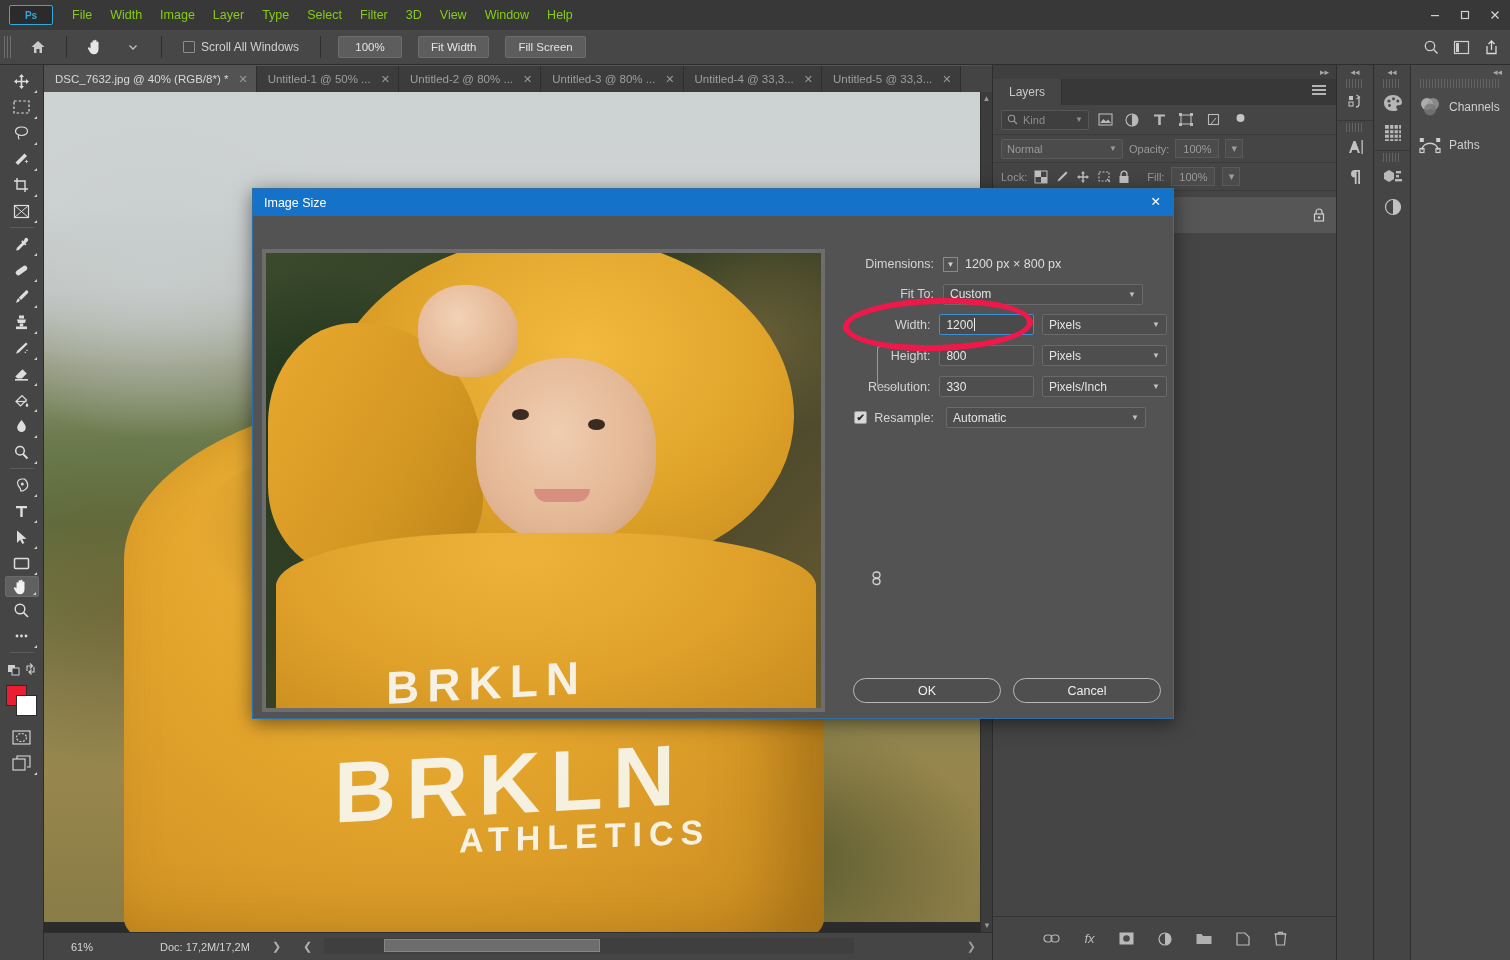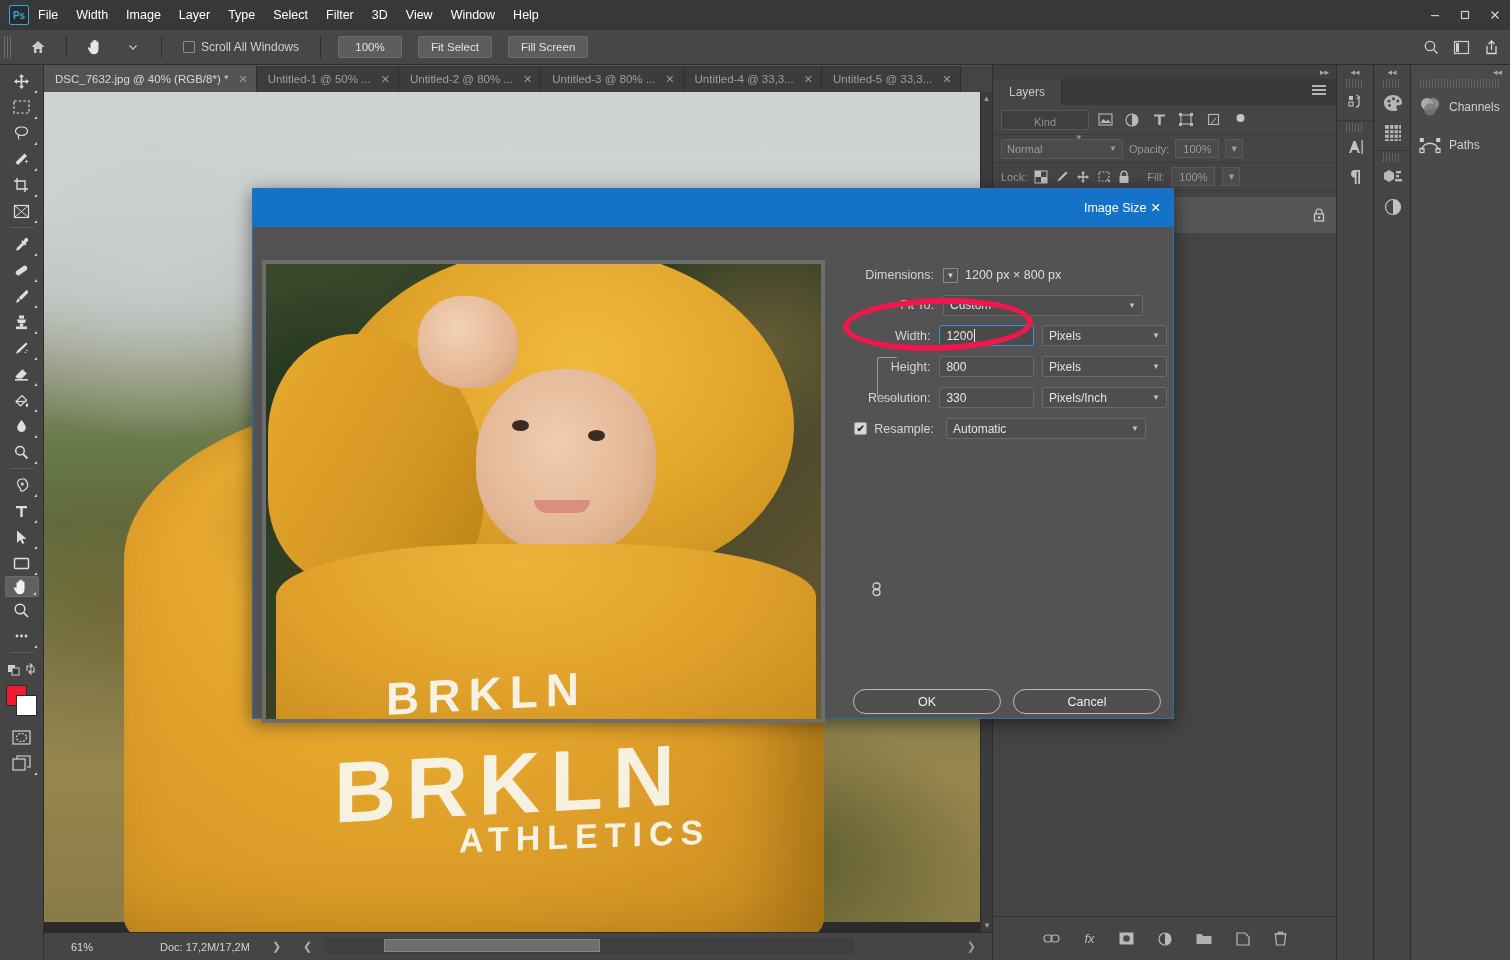--- a/index.html
+++ b/index.html
@@ -12,27 +12,27 @@
     -webkit-font-smoothing:antialiased;
   }
   #app { position:relative; width:1510px; height:960px; background:#535353; }
 
   
   .menubar{
     position:absolute; left:0; top:0; width:1510px; height:30px;
     background:#383838; display:flex; align-items:center;
   }
   .ps-logo{
-    width:20px;height:20px;margin:0 0 0 9px;
+    width:44px;height:20px;margin:0 10px 0 9px;
     border:1px solid #31a8e0; color:#31a8e0;
     font-size:10px; font-weight:bold; display:flex;
     align-items:center; justify-content:center; background:#2b2b2b;
     border-radius:2px;
   }
-  .menu-item{ padding:3px 9px; color:#ffffff; font-size:12.5px; cursor:default;}
+  .menu-item{ padding:3px 9px; color:#84cc16; font-size:12.5px; cursor:default;}
   .winbtns{ position:absolute; right:0; top:0; height:30px; display:flex; }
   .winbtn{ width:30px;height:30px;display:flex;align-items:center;justify-content:center;}
 
   
   .optionsbar{
     position:absolute; left:0; top:30px; width:1510px; height:35px;
     background:#474747; border-bottom:1px solid #2e2e2e;
     display:flex; align-items:center; padding-left:4px;gap:8px;
   }
   .grip{ width:7px;height:22px;margin-right:4px;
@@ -135,21 +135,21 @@
 
   
   .rightdock{position:absolute;left:992px;top:65px;width:344px;height:895px;background:#454545;border-left:1px solid #2e2e2e;}
   .dock-collapse{height:14px;display:flex;justify-content:flex-end;align-items:center;padding-right:7px;color:#a8a8a8;font-size:9px;background:#3f3f3f;}
   .panel-tabs{height:26px;background:#383838;display:flex;align-items:flex-start;position:relative;}
   .ptab{height:26px;padding:0 16px;display:flex;align-items:center;font-size:12px;color:#c8c8c8;background:#454545;border-right:1px solid #313131;}
   .pmenu{position:absolute;right:10px;top:6px;display:flex;flex-direction:column;gap:2.5px;}
   .pmenu i{display:block;width:14px;height:1.5px;background:#b4b4b4;}
   .kindrow{height:30px;display:flex;align-items:center;padding:0 8px;gap:5px;border-bottom:1px solid #3b3b3b;}
   .kindsel{width:88px;height:20px;background:#3f3f3f;border:1px solid #575757;border-radius:2px;
-           display:flex;align-items:center;gap:5px;padding:0 5px;font-size:11px;color:#8e8e8e;flex-direction:column;}
+           display:flex;align-items:center;gap:5px;padding:0 5px;font-size:11px;color:#8e8e8e;}
   .kicon{width:22px;height:20px;display:flex;align-items:center;justify-content:center;color:#b9b9b9;}
   .blendrow{height:28px;display:flex;align-items:center;padding:0 8px;gap:6px;border-bottom:1px solid #3b3b3b;}
   .blendsel{width:122px;height:20px;background:#4b4b4b;border:1px solid #5a5a5a;border-radius:2px;
             display:flex;align-items:center;justify-content:space-between;padding:0 5px;font-size:11px;color:#9a9a9a;}
   .lbl{font-size:11px;color:#9a9a9a;}
   .numbox{width:44px;height:19px;background:#4b4b4b;border:1px solid #5a5a5a;font-size:11px;color:#9a9a9a;
           display:flex;align-items:center;justify-content:center;}
   .lockrow{height:28px;display:flex;align-items:center;padding:0 8px;gap:7px;border-bottom:1px solid #3b3b3b;}
   .layerrow{height:36px;margin:6px 0 0 0;background:#565656;display:flex;align-items:center;padding:0 10px;justify-content:flex-end;}
   .panel-bottom{position:absolute;left:0;bottom:0;width:344px;height:44px;background:#454545;border-top:1px solid #353535;
@@ -165,22 +165,22 @@
   .farpanel .hdr{height:14px;display:flex;justify-content:flex-end;align-items:center;padding-right:8px;color:#a8a8a8;font-size:9px;}
   .faritem{height:38px;display:flex;align-items:center;gap:8px;padding-left:8px;font-size:12px;color:#cfcfcf;}
 
   
   .dialog{
     position:absolute;left:252px;top:188px;width:922px;height:531px;
     background:#535353;border:1px solid #2f6fa8;
     box-shadow:0 4px 18px rgba(0,0,0,.5);
   }
   .dlg-title{
-    height:38px;background:#1473c8;display:flex;align-items:center;
-    padding:0 8px 0 11px;justify-content:flex-end;
+    height:27px;background:#1473c8;display:flex;align-items:center;
+    padding:0 8px 0 11px;justify-content:space-between;
   }
   .dlg-title span{font-size:12.5px;color:#fff;}
   .dlg-close{color:#e8f4ff;font-size:15px;line-height:1;padding:0 4px;}
   .dlg-body{position:relative;height:504px;}
   .preview{
     position:absolute;left:9px;top:33px;width:563px;height:463px;background:#6d6d6d;
     padding:4px;
   }
   .preview-inner{
     width:100%;height:100%;position:relative;overflow:hidden;
@@ -313,21 +313,21 @@
           <path d="M1.5 3.5 L5 7 L8.5 3.5" fill="none" stroke="#c2c2c2" stroke-width="1.3"></path>
         </svg>
     </div>
     <div class="ob-sep"></div>
     <div class="ob-check">
       <span class="cbox"></span>
       <span>Scroll All Windows</span>
     </div>
     <div class="ob-sep"></div>
     <div class="ob-btn">100%</div>
-    <div class="ob-btn">Fit Select</div>
+    <div class="ob-btn">Fit Width</div>
     <div class="ob-btn">Fill Screen</div>
 
     <div class="ob-right">
       <div class="ob-icon">
         <svg width="17" height="17" viewBox="0 0 17 17">
             <circle cx="7" cy="7" r="4.7" fill="none" stroke="#cfcfcf" stroke-width="1.3"></circle>
             <path d="M10.6 10.6 L14.5 14.5" stroke="#cfcfcf" stroke-width="1.4"></path>
           </svg>
       </div>
       <div class="ob-icon">

